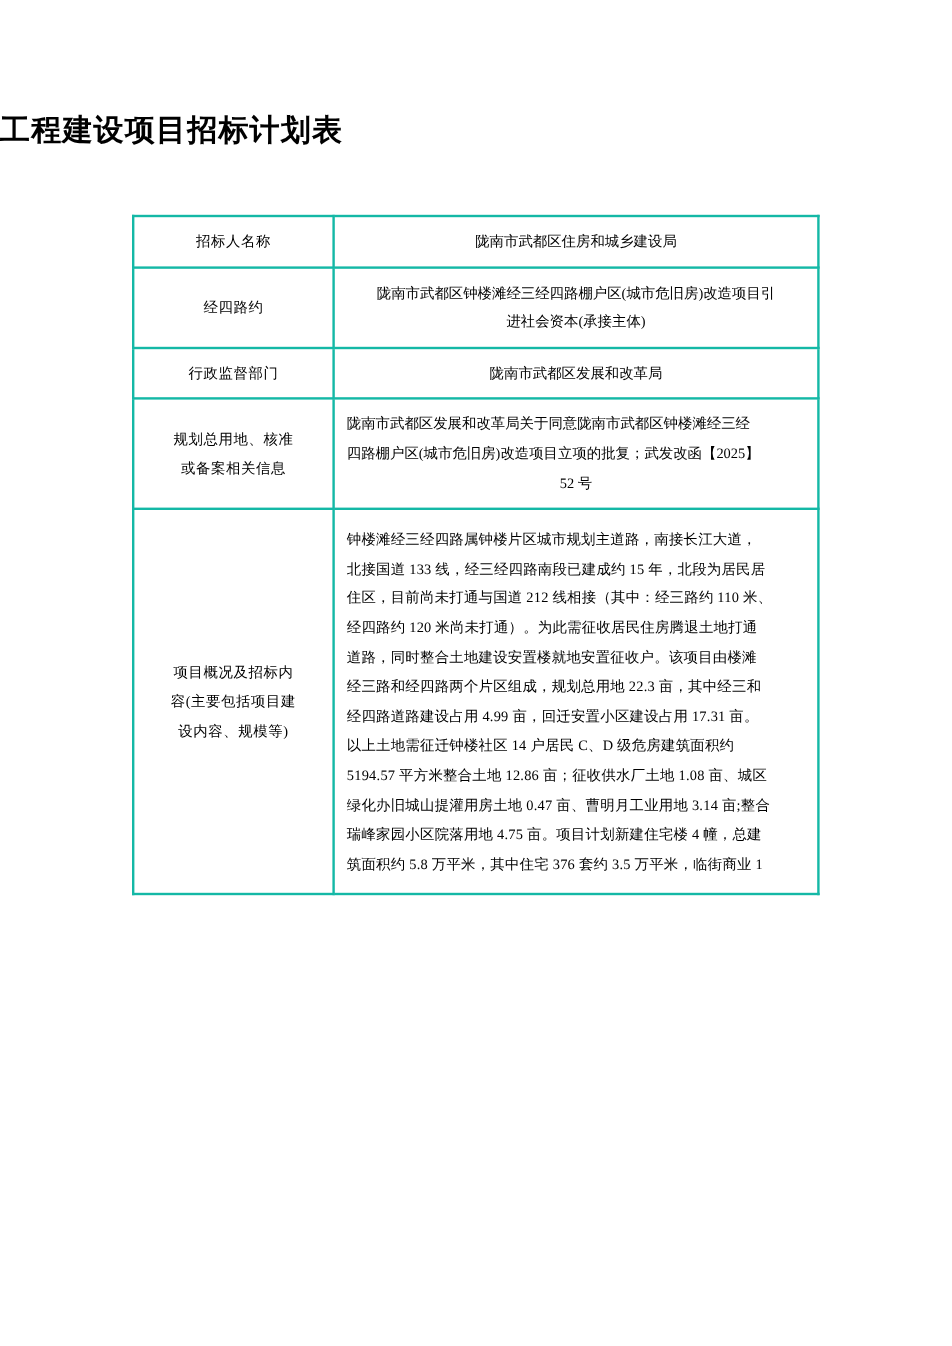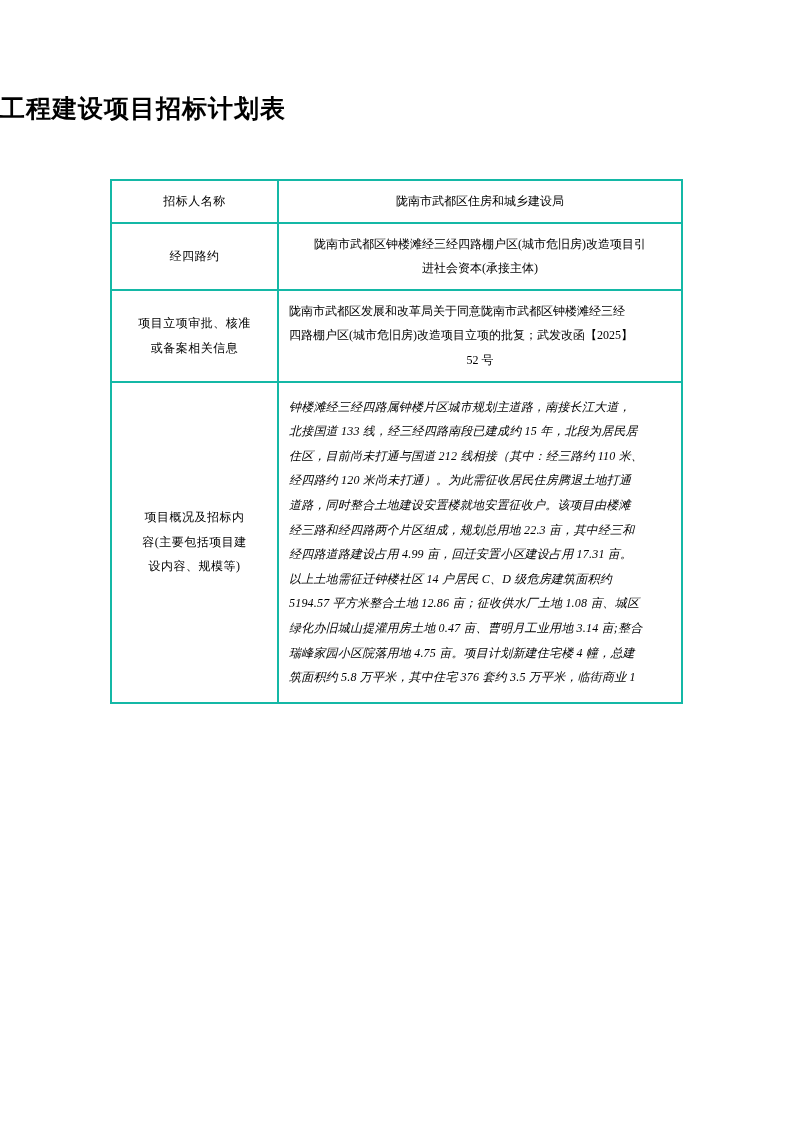--- a/index.html
+++ b/index.html
@@ -70,21 +70,20 @@
   .val-line.center {
     text-align: center;
   }
   .row-tall td {
     padding-top: 10px;
     padding-bottom: 10px;
   }
   .body-cell {
     padding-top: 12px !important;
     padding-bottom: 12px !important;
-    font-style: italic;
   }
   .body-cell .val-line {
     text-align: justify;
     text-justify: inter-ideograph;
     letter-spacing: 0.2px;
   }
 </style>
 </head>
 <body>
 
@@ -108,24 +107,32 @@
         <tr class="row-tall">
           <td class="label">
             <span class="lab-line">经四路约</span>
           </td>
           <td class="value-center">
             <span class="val-line">陇南市武都区钟楼滩经三经四路棚户区(城市危旧房)改造项目引</span>
             <span class="val-line center">进社会资本(承接主体)</span>
           </td>
         </tr>
 
+        <tr>
+          <td class="label">
+            <span class="lab-line">行政监督部门</span>
+          </td>
+          <td class="value-center">
+            <span class="val-line center">陇南市武都区发展和改革局</span>
+          </td>
+        </tr>
 
         <tr class="row-tall">
           <td class="label">
-            <span class="lab-line">项目立项审批、核准</span>
+            <span class="lab-line">规划总用地、核准</span>
             <span class="lab-line">或备案相关信息</span>
           </td>
           <td class="value-just">
             <span class="val-line">陇南市武都区发展和改革局关于同意陇南市武都区钟楼滩经三经</span>
             <span class="val-line">四路棚户区(城市危旧房)改造项目立项的批复；武发改函【2025】</span>
             <span class="val-line center">52 号</span>
           </td>
         </tr>
 
         <tr>

